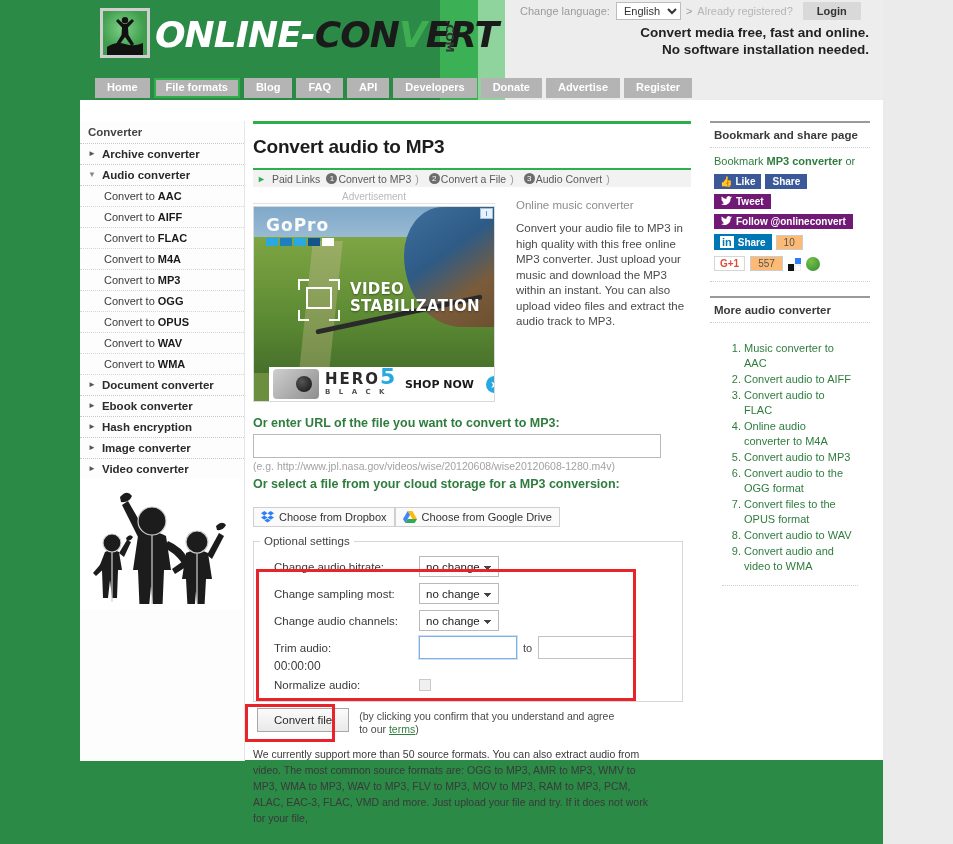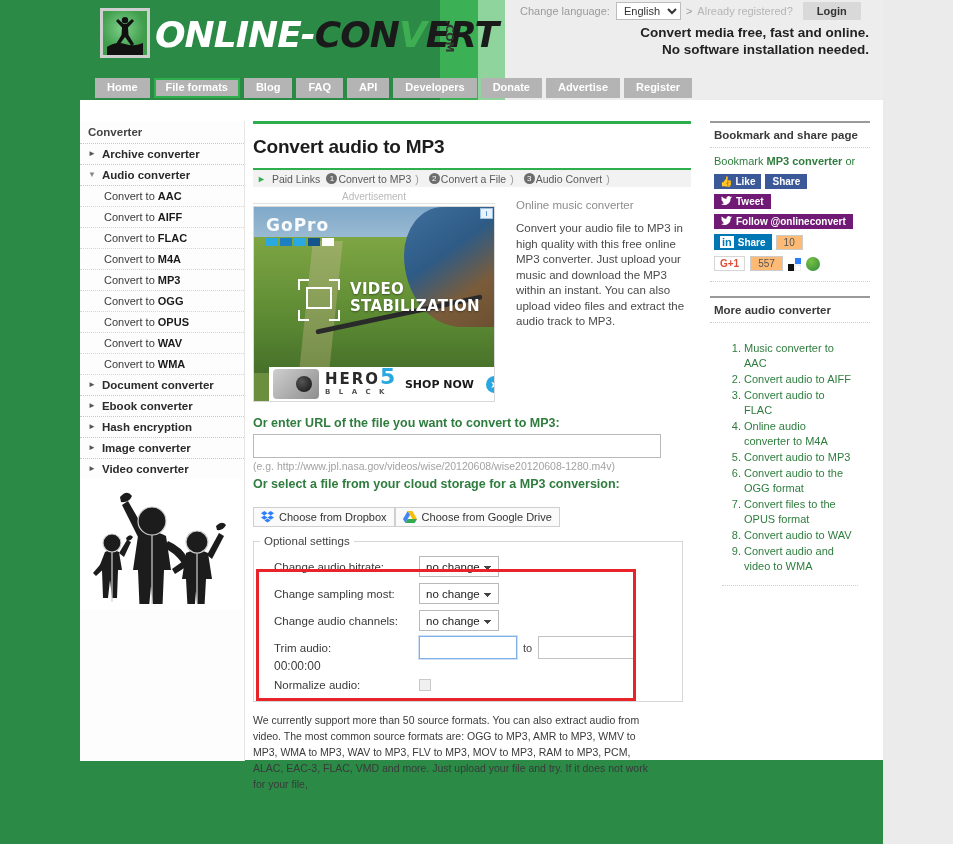--- a/index.html
+++ b/index.html
@@ -598,20 +598,30 @@
           <input class="trim-b" type="text" value="" style="">
         </div>
         <div class="timecode">00:00:00</div>
 
         <div class="norm-row">
           <span class="ol">Normalize audio:</span>
           <span class="cb"></span>
         </div>
       </fieldset>
 
+      <div class="convert-row">
+        <div class="convert-hl red-box"></div>
+        <button class="convert-btn">Convert file</button>
+        <div class="terms-txt">
+          <div>(by clicking you confirm that you understand and agree</div>
+          <div>
+            <span>to our </span><a href="#">terms</a><span>)</span>
+          </div>
+        </div>
+      </div>
 
       <div class="bottom-copy">We currently support more than 50 source formats. You can also extract audio from video. The most common source formats are: OGG to MP3, AMR to MP3, WMV to MP3, WMA to MP3, WAV to MP3, FLV to MP3, MOV to MP3, RAM to MP3, PCM, ALAC, EAC-3, FLAC, VMD and more. Just upload your file and try. If it does not work for your file,</div>
     </div>
   </div>
 
   <div class="rsidebar">
 
     <div class="rs-card">
       <div class="rs-head">Bookmark and share page</div>
       <div class="rs-body">

